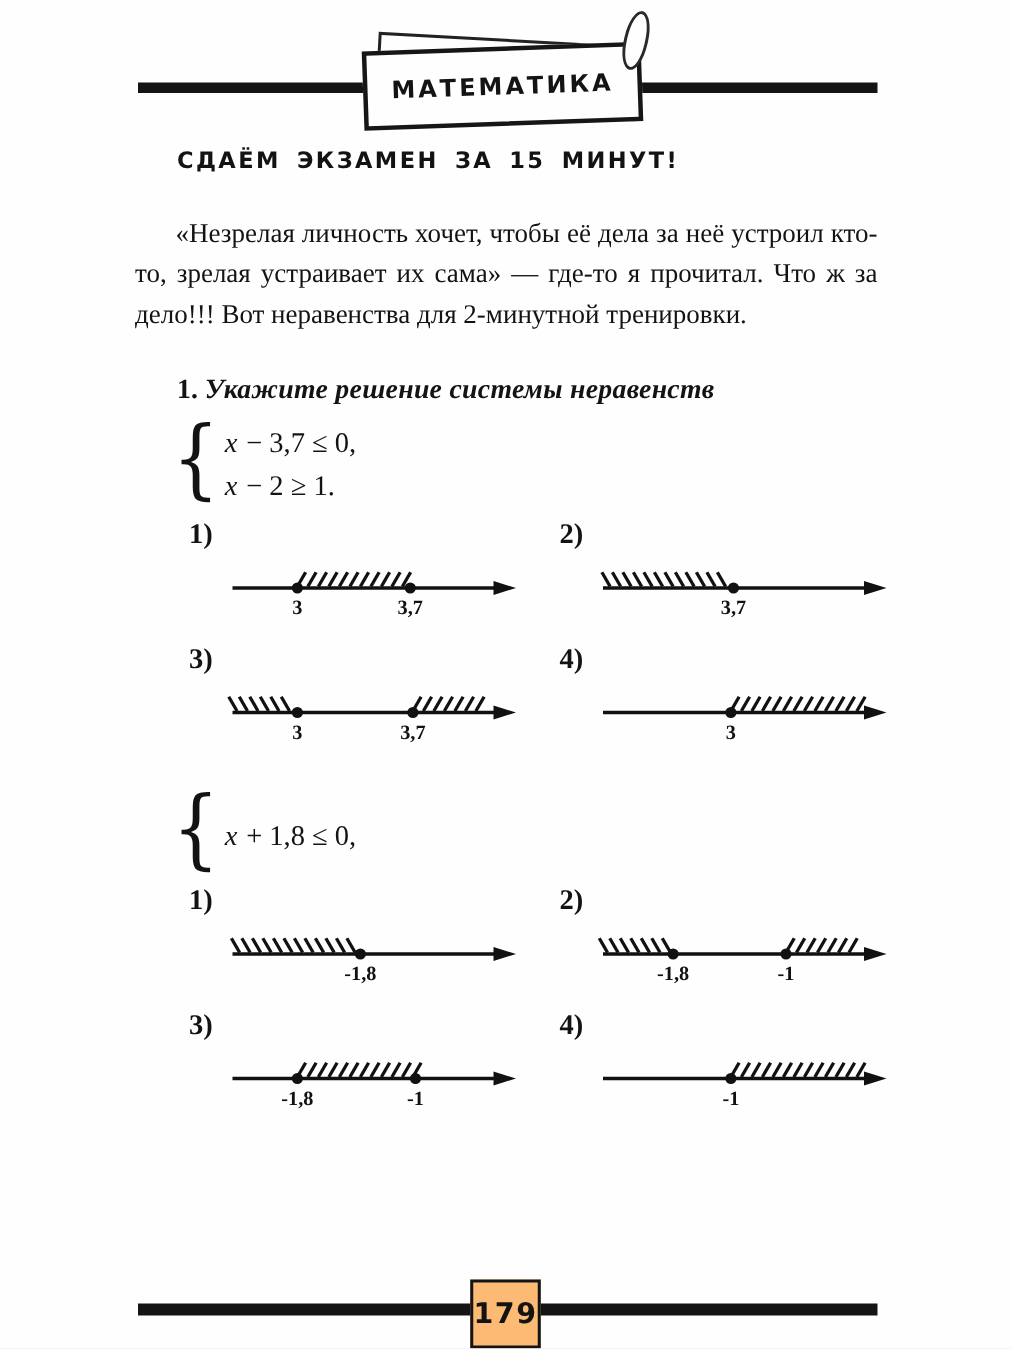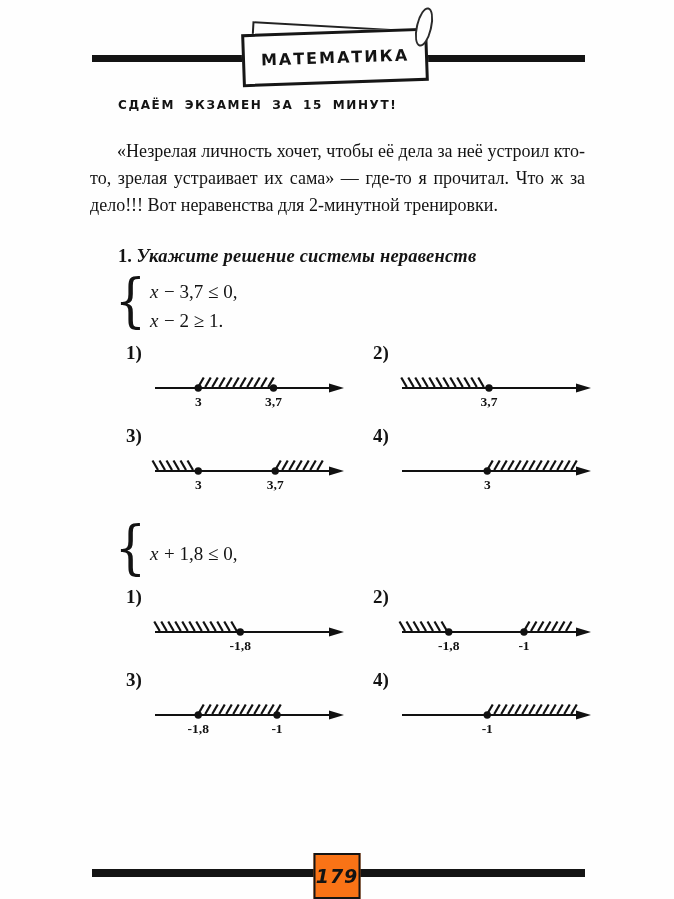--- a/index.html
+++ b/index.html
@@ -12,43 +12,43 @@
   .badge-back{position:absolute;left:12px;top:10px;width:170px;height:46px;border:2px solid #222;
               background:#fefefe;transform:rotate(3.2deg);}
   .badge-front{position:absolute;left:3px;top:15px;width:180px;height:47px;border:3px solid #161616;
                background:#fefefe;transform:rotate(-2deg);display:flex;align-items:center;justify-content:center;
                font-family:"DejaVu Sans",sans-serif;font-weight:bold;font-size:16px;letter-spacing:2px;}
   .paperclip{position:absolute;right:3px;top:-9px;width:12px;height:36px;border:2.5px solid #2a2a2a;
              border-radius:50% / 48%;background:#fefefe;transform:rotate(13deg);}
 
   .content{position:absolute;left:90px;top:98px;width:495px;}
   .page-title{margin:0 0 0 28px;font-family:"DejaVu Sans",sans-serif;font-weight:bold;
-              font-size:12px;letter-spacing:1.6px;word-spacing:4px;white-space:nowrap;}
+              font-size:15px;letter-spacing:1.6px;word-spacing:4px;white-space:nowrap;}
   .intro{margin:26px 0 0 0;font-size:18px;line-height:27px;text-align:justify;text-indent:27px;}
 
   .problem{margin-top:27px;}
   .prob-head{margin-left:28px;font-size:18.5px;font-weight:bold;}
   .prob-prompt{font-style:italic;letter-spacing:0.2px;}
   .system{display:flex;align-items:center;margin:4px 0 0 22px;}
   .brace{font-family:"DejaVu Serif",serif;font-size:58px;font-weight:400;line-height:0.95;
          transform:scaleX(0.85);margin-right:1px;}
   .sys-lines{display:flex;flex-direction:column;gap:7px;font-size:19px;margin-top:10px;}
   .math-line i{font-style:italic;padding-right:1px;}
 
   .options{display:grid;grid-template-columns:247px 1fr;row-gap:14px;margin-top:10px;}
   .option{padding-left:36px;}
   .opt-label{font-size:19px;font-weight:bold;margin-bottom:2px;}
   svg.numberline{display:block;margin-left:26px;overflow:visible;}
   .dot-label{font-family:"Liberation Serif",serif;font-weight:bold;font-size:13.5px;fill:#111;}
 
   
   .bottom-rule{position:absolute;left:92px;right:89px;top:869px;height:8px;background:#141414;}
   .page-box{position:absolute;left:50%;top:853px;transform:translateX(-50%);width:43px;height:42px;
-            border:2.5px solid #141414;background:#f97316;display:flex;align-items:center;justify-content:center;
-            font-family:"DejaVu Sans",sans-serif;font-weight:bold;font-size:19px;letter-spacing:1px;font-style:italic;}
+            border:2.5px solid #141414;background:#fdba74;display:flex;align-items:center;justify-content:center;
+            font-family:"DejaVu Sans",sans-serif;font-weight:bold;font-size:19px;letter-spacing:1px;}
 </style>
 </head>
 <body>
 
 <div class="page">
   <div class="top-rule"></div>
   <div class="badge">
     <div class="badge-back"></div>
     <div class="badge-front">
       <span>МАТЕМАТИКА</span>

